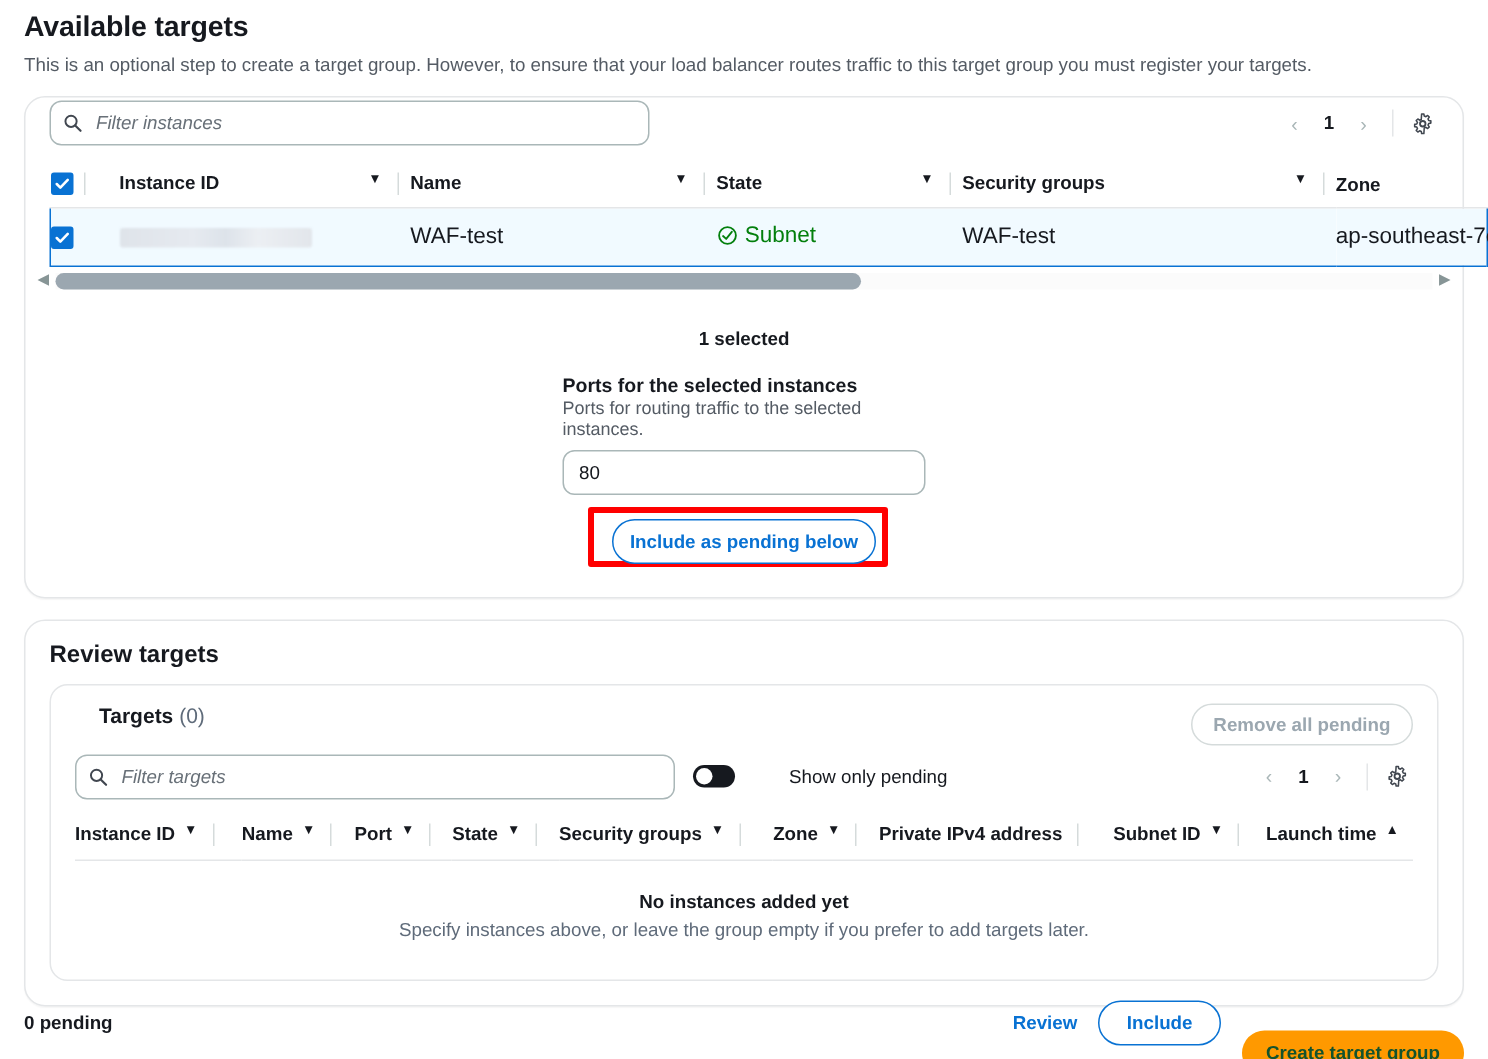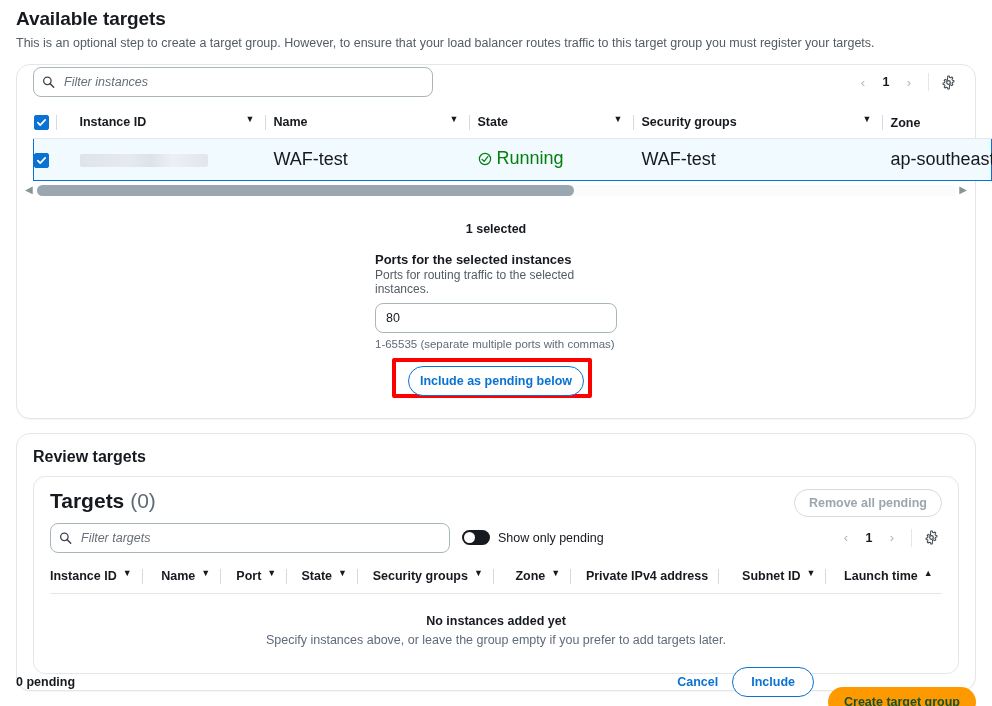--- a/index.html
+++ b/index.html
@@ -109,21 +109,21 @@
     border-bottom: 1px solid #e4e6e8;
     white-space: nowrap;
   }
   .th-inner { display: flex; align-items: flex-start; gap: 6px; }
   .sort-ic { color: #16191f; font-size: 9px; line-height: 1; }
   .colsep {
     display: inline-block; width: 1px; height: 15px;
     background: #d5dbdb; margin: 0 8px 0 4px; vertical-align: middle;
   }
   .tbl td {
-    font-size: 18px; color: #16191f;
+    font-size: 15px; color: #16191f;
     padding: 9px 0;
     white-space: nowrap;
   }
 
   .instances-body { padding: 0 16px; position: relative; }
 
   .row-selected {
     background: #f1faff;
     border-top: 1px solid #0972d3;
     border-bottom: 1px solid #0972d3;
@@ -206,42 +206,42 @@
     font-size: 12.5px; font-weight: bold;
     font-family: "Liberation Sans", sans-serif;
     cursor: pointer;
   }
 
   
   .panel-head {
     padding: 12px 16px 0 16px;
     display: flex; align-items: flex-start; justify-content: space-between;
   }
-  .panel-title { font-size: 21px; font-weight: bold; color: #16191f; }
+  .panel-title { font-size: 14px; font-weight: bold; color: #16191f; margin-left: 16px; }
   .panel-title .count { color: #5f6b7a; font-weight: normal; }
   .btn-disabled {
     height: 28px; padding: 0 14px;
     border: 1px solid #d5dbdb; border-radius: 15px;
     background: #fff; color: #9ba7b0;
     font-size: 12.5px; font-weight: bold;
     font-family: "Liberation Sans", sans-serif;
     cursor: default;
   }
 
   .toggle-wrap { display: flex; align-items: center; gap: 8px; }
   .toggle {
     width: 28px; height: 15px; border-radius: 8px;
     background: #16191f; position: relative; cursor: pointer;
   }
   .toggle .knob {
     position: absolute; left: 2px; top: 2px;
     width: 11px; height: 11px; border-radius: 50%;
     background: #fff;
   }
-  .toggle-label { font-size: 12.5px; color: #16191f; }
+  .toggle-label { font-size: 12.5px; color: #16191f; margin-left: 28px; }
 
   .targets-tbl-wrap { padding: 0 16px; }
   .targets-tbl { width: 100%; border-collapse: collapse; }
   .targets-tbl th {
     text-align: left; font-size: 12.5px; font-weight: bold; color: #16191f;
     padding: 6px 0 9px 0; border-bottom: 1px solid #e4e6e8;
     white-space: nowrap;
   }
   .empty-state { text-align: center; padding: 20px 0 26px 0; }
   .empty-title { font-size: 12.5px; font-weight: bold; color: #16191f; }
@@ -382,21 +382,21 @@
           <td>
             <span class="redacted"></span>
           </td>
           <td>WAF-test</td>
           <td>
             <span class="running">
               <svg width="14" height="14" viewBox="0 0 16 16">
                 <circle cx="8" cy="8" r="6.4" fill="none" stroke="#037f0c" stroke-width="1.4"></circle>
                 <polyline points="4.6,8.4 7,10.6 11.3,5.2" fill="none" stroke="#037f0c" stroke-width="1.4" stroke-linecap="round" stroke-linejoin="round"></polyline>
               </svg>
-              <span>Running</span>
+              <span>Subnet</span>
             </span>
           </td>
           <td>WAF-test</td>
           <td>ap-southeast-7c</td>
         </tr>
       </tbody>
     </table>
   </div>
 
   <div class="hscroll-wrap">
@@ -406,21 +406,20 @@
     </div>
     <span class="hs-arrow">▶</span>
   </div>
 
   <div class="selected-count">1 selected</div>
 
   <div class="ports-block">
     <div class="ports-label">Ports for the selected instances</div>
     <div class="ports-sub">Ports for routing traffic to the selected instances.</div>
     <input class="ports-input" type="text" value="80" style="">
-    <div class="ports-hint">1-65535 (separate multiple ports with commas)</div>
   </div>
 
   <div class="pending-wrap">
     <div class="red-box"></div>
     <button class="btn-outline-blue">Include as pending below</button>
   </div>
 </div>
 
 <div class="card">
   <div class="card-head">
@@ -537,17 +536,17 @@
         <div class="empty-title">No instances added yet</div>
         <div class="empty-desc">Specify instances above, or leave the group empty if you prefer to add targets later.</div>
       </div>
     </div>
   </div>
 </div>
 
 <div class="footer">
   <div class="pending-count">0 pending</div>
   <div class="footer-actions">
-    <button class="link-btn">Cancel</button>
+    <button class="link-btn">Review</button>
     <button class="btn-prev">Include</button>
     <button class="btn-create">Create target group</button>
   </div>
 </div>
 
 </body></html>

